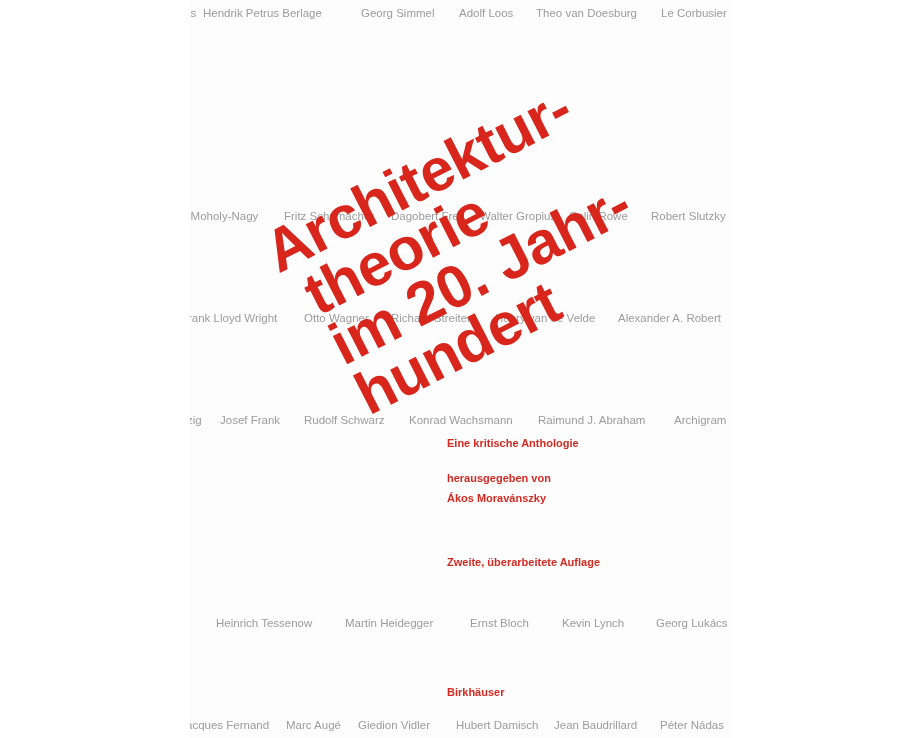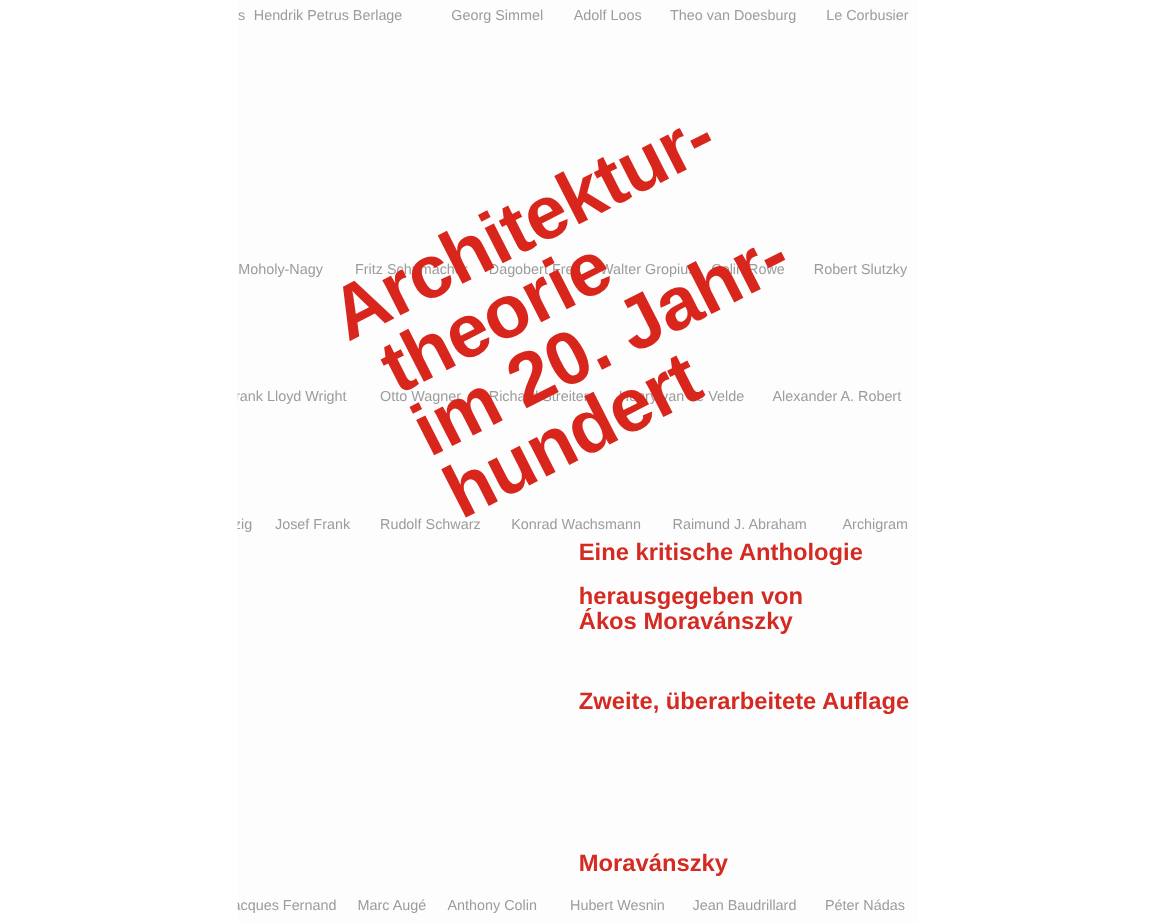--- a/index.html
+++ b/index.html
@@ -53,24 +53,24 @@
       line-height: 56px;
       color: #d8261c;
       letter-spacing: -0.5px;
     }
     .title-line {
       display: block;
       white-space: nowrap;
     }
     .red-block {
       position: absolute;
-      left: 273px;
+      left: 257px;
       font-family: "Liberation Sans", sans-serif;
       font-weight: bold;
-      font-size: 19px;
+      font-size: 11px;
       line-height: 20px;
       color: #d42a22;
       white-space: nowrap;
     }
     .red-line { display: block; }
   </style>
 </head>
 <body>
 
 <div class="stage">
@@ -106,26 +106,33 @@
     <div class="name-row" style="top:414px">
       <span class="name" style="left:-3px">zig</span>
       <span class="name" style="left:30px">Josef Frank</span>
       <span class="name" style="left:114px">Rudolf Schwarz</span>
       <span class="name" style="left:219px">Konrad Wachsmann</span>
       <span class="name" style="left:348px">Raimund J. Abraham</span>
       <span class="name" style="left:484px">Archigram</span>
     </div>
 
 
+    <div class="name-row" style="top:617px">
+      <span class="name" style="left:26px">Heinrich Tessenow</span>
+      <span class="name" style="left:155px">Martin Heidegger</span>
+      <span class="name" style="left:280px">Ernst Bloch</span>
+      <span class="name" style="left:372px">Kevin Lynch</span>
+      <span class="name" style="left:466px">Georg Lukács</span>
+    </div>
 
     <div class="name-row" style="top:719px">
       <span class="name" style="left:-4px">acques Fernand</span>
       <span class="name" style="left:96px">Marc Augé</span>
-      <span class="name" style="left:168px">Anthony Colin</span>
-      <span class="name" style="left:266px">Hubert Wesnin</span>
+      <span class="name" style="left:168px">Giedion Vidler</span>
+      <span class="name" style="left:266px">Hubert Damisch</span>
       <span class="name" style="left:364px">Jean Baudrillard</span>
       <span class="name" style="left:470px">Péter Nádas</span>
     </div>
 
     <div class="title-wrap">
       <span class="title-line">Architektur-</span>
       <span class="title-line" style="padding-left:16px">theorie</span>
       <span class="title-line" style="padding-left:16px">im 20. Jahr-</span>
       <span class="title-line" style="padding-left:16px">hundert</span>
     </div>
@@ -134,17 +141,17 @@
       <span class="red-line">Eine kritische Anthologie</span>
     </div>
     <div class="red-block" style="top:552px">
       <span class="red-line">Zweite, überarbeitete Auflage</span>
     </div>
     <div class="red-block" style="top:468px">
       <span class="red-line">herausgegeben von</span>
       <span class="red-line">Ákos Moravánszky</span>
     </div>
     <div class="red-block" style="top:682px">
-      <span class="red-line">Moravánszky</span>
+      <span class="red-line">Birkhäuser</span>
     </div>
 
   </div>
 </div>
 
 </body></html>

